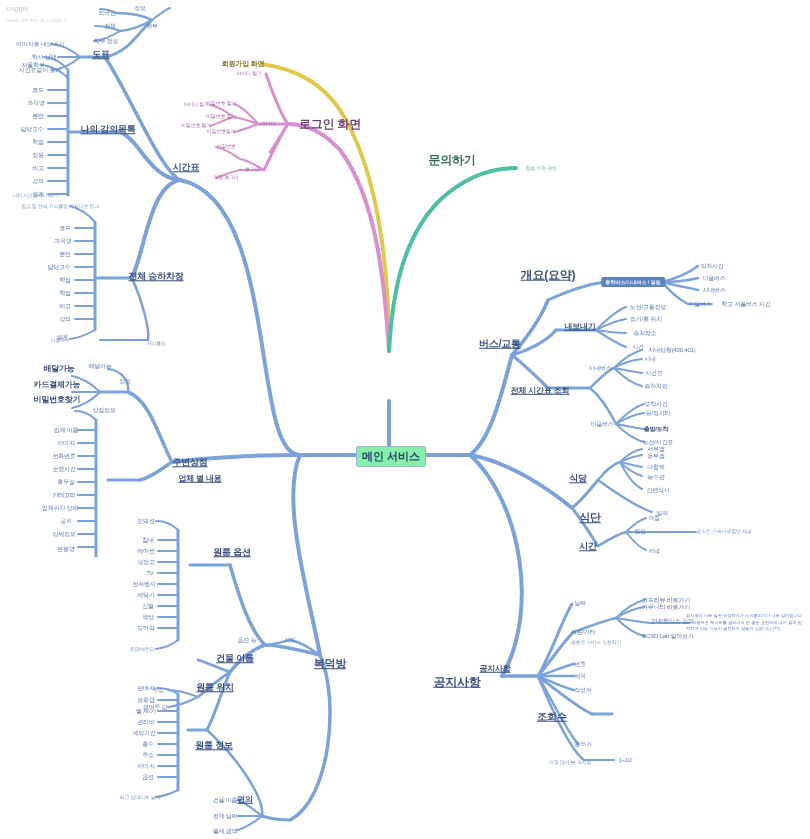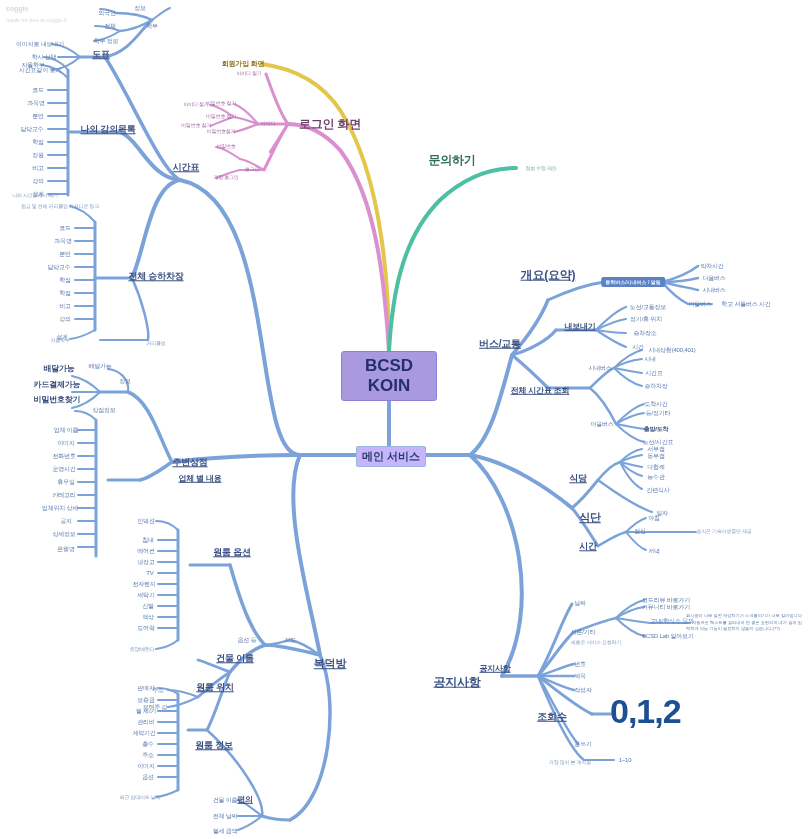--- a/index.html
+++ b/index.html
@@ -39,21 +39,21 @@
     border:1px solid #8f7fd4;
     border-radius:3px;
     display:flex;flex-direction:column;
     align-items:center;justify-content:center;
     color:#23306b;font-size:17px;font-weight:bold;
     line-height:1.15;
     box-sizing:border-box;
   }
   #mainsvc{
     position:absolute;left:356px;top:446px;
-    padding:2px 5px;background:#c4b5fd;border:1px solid #9bb5dd;
+    padding:2px 5px;background:#86efac;border:1px solid #9bb5dd;
     border-radius:2px;color:#2b3e68;font-size:11px;font-weight:bold;
     white-space:nowrap;
   }
   .hilite{
     position:absolute;
     background:#5b82c4;border-radius:2px;
     color:#eaf0fa;font-size:5px;font-weight:bold;
     padding:2px 4px;white-space:nowrap;
     transform:translate(-50%,-50%);
     text-align:center;
@@ -257,24 +257,20 @@
       <path d="M240 159 C230 152 222 148 216 147" stroke-width="2"></path>
       <path d="M240 170 C230 172 222 176 216 178" stroke-width="2"></path>
       <path d="M288 124 C280 136 274 146 270 152" stroke-width="2.5"></path>
     </g>
 
     <g fill="none" stroke="#4dbfa3" stroke-linecap="round">
       <path d="M389 351 C392 300 400 240 440 200 C470 172 500 168 516 168" stroke-width="4"></path>
     </g>
   </svg>
 
-  <div id="center">
-    <span>BCSD</span>
-    <span>KOIN</span>
-  </div>
 
   <div id="mainsvc">메인 서비스</div>
 
   <div id="watermark">
     <div>coggle</div>
     <div class="sub">made for free at coggle.it</div>
   </div>
 
   <div class="lbl branchname yellowtip" style="left:243px;top:64px;font-size:7px;">회원가입 화면</div>
   <div class="lbl branchname pinkname" style="left:330px;top:124px;text-align:right;">로그인 화면</div>
@@ -441,17 +437,16 @@
   <div class="lbl l4" style="left:570px;top:763px;">가장 많이 본 게시물</div>
   <div class="lbl l3" style="left:625px;top:760px;">1~10</div>
 
   <div class="lbl l4" style="left:596px;top:643px;">새로운 서비스 요청하기</div>
   <div class="lbl l3" style="left:666px;top:600px;">코드리뷰 바로가기</div>
   <div class="lbl l3" style="left:666px;top:607px;">커뮤니티 바로가기</div>
   <div class="lbl l3" style="left:672px;top:621px;">교내/학식소 문의</div>
   <div class="lbl l3" style="left:668px;top:636px;">BCSD Lab 알아보기</div>
 
   <div class="lbl l2" style="left:552px;top:717px;font-size:10px;">조회수</div>
-  <div id="bignum">0,1,2</div>
 
   <div id="longnote">회사명이 너무 길면 작성하기가 스크롤되기가 너무 길어집니다~~ 자동으로 텍스트를 잘라내어 한 줄로 표현되게 내가 길게 입력하게 되는 기능이 필요하지 않을까 싶습니다.(??)</div>
 
 </div>
 
 </body></html>

